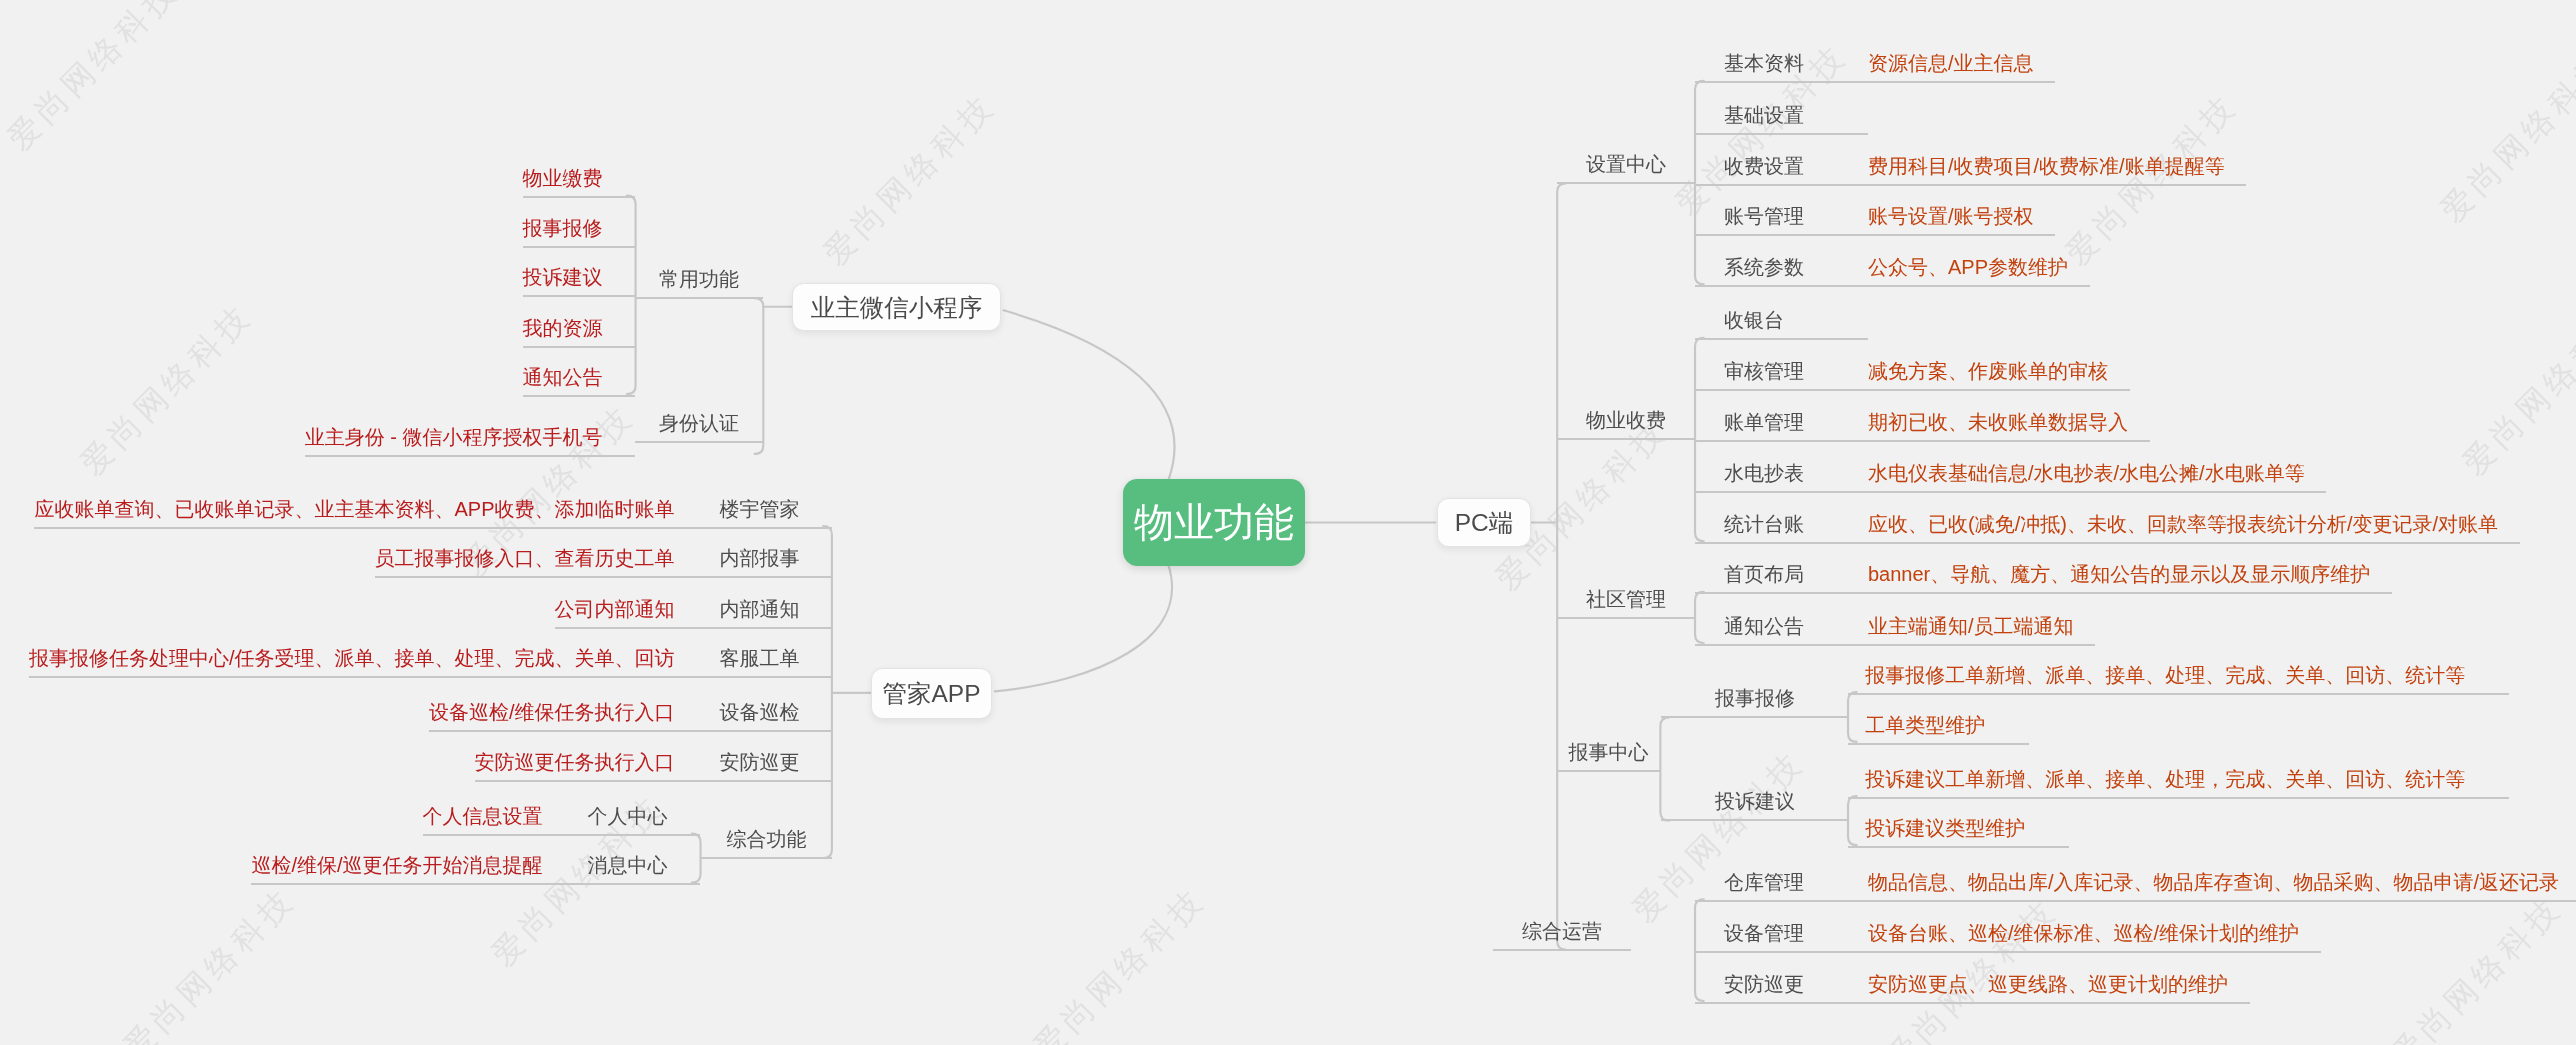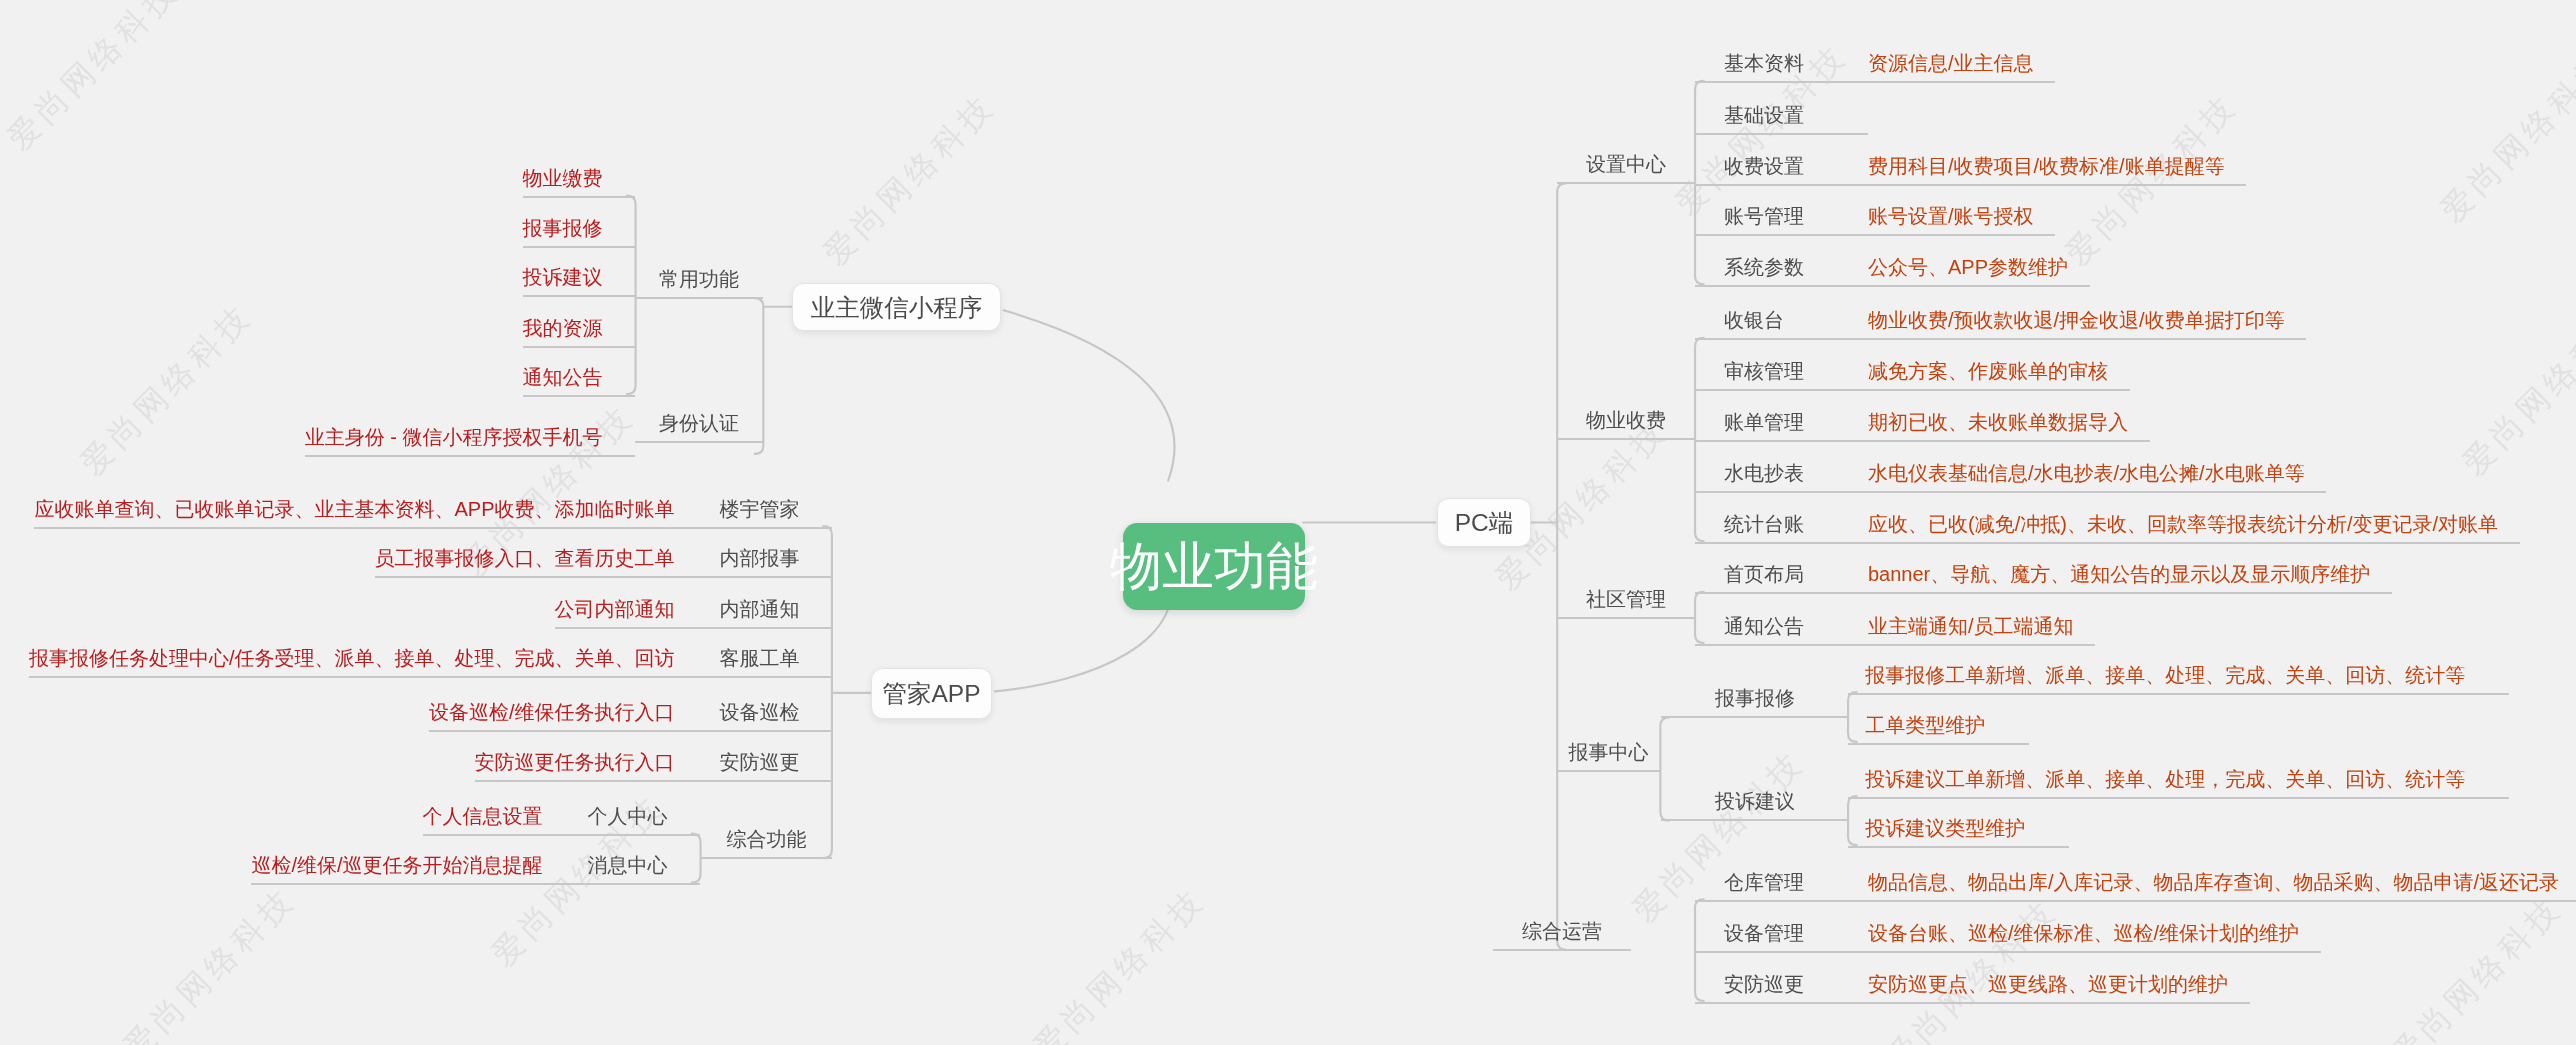--- a/index.html
+++ b/index.html
@@ -17,23 +17,22 @@
     transform:rotate(-45deg);transform-origin:left center;white-space:nowrap;user-select:none;
   }
 
   .node{
     position:absolute;display:flex;align-items:center;justify-content:center;
     background:#fdfdfd;border:1.4px solid #e3e3e3;border-radius:11.6px;
     box-shadow:0 2.2px 7.2px rgba(0,0,0,.07);
     font-size:24.5px;color:#4a4a4a;white-space:nowrap;box-sizing:border-box;
   }
   .root{
-    background:#58be80;border:none;color:#ffffff;font-size:52px;border-radius:14.4px;
+    background:#58be80;border:none;color:#ffffff;font-size:40px;border-radius:14.4px;
     box-shadow:0 2.9px 8.7px rgba(0,0,0,.12);
-    margin-top:44px;
   }
 
   .row{
     position:absolute;height:38px;line-height:36px;
     border-bottom:2.2px solid #c7c7c7;
     font-size:20px;white-space:nowrap;display:flex;align-items:flex-end;
   }
   .row .rl{display:inline-block;width:144px;padding-left:29px;color:#4d4d4d;}
   .row .rd{display:inline-block;color:#c2410c;padding-right:21.7px;}
   .row.leaf-only{padding-left:17.3px;padding-right:21.7px;}
@@ -174,21 +173,20 @@
   <span class="rl">账号管理</span>
   <span class="rd">账号设置/账号授权</span>
   </div>
 <div class="row" style="left:1695px;top:247px">
   <span class="rl">系统参数</span>
   <span class="rd">公众号、APP参数维护</span>
   </div>
 
 <div class="row" style="left:1695px;top:300px">
   <span class="rl">收银台</span>
-  <span class="rd">物业收费/预收款收退/押金收退/收费单据打印等</span>
   </div>
 <div class="row" style="left:1695px;top:351px">
   <span class="rl">审核管理</span>
   <span class="rd">减免方案、作废账单的审核</span>
   </div>
 <div class="row" style="left:1695px;top:402px">
   <span class="rl">账单管理</span>
   <span class="rd">期初已收、未收账单数据导入</span>
   </div>
 <div class="row" style="left:1695px;top:453px">

